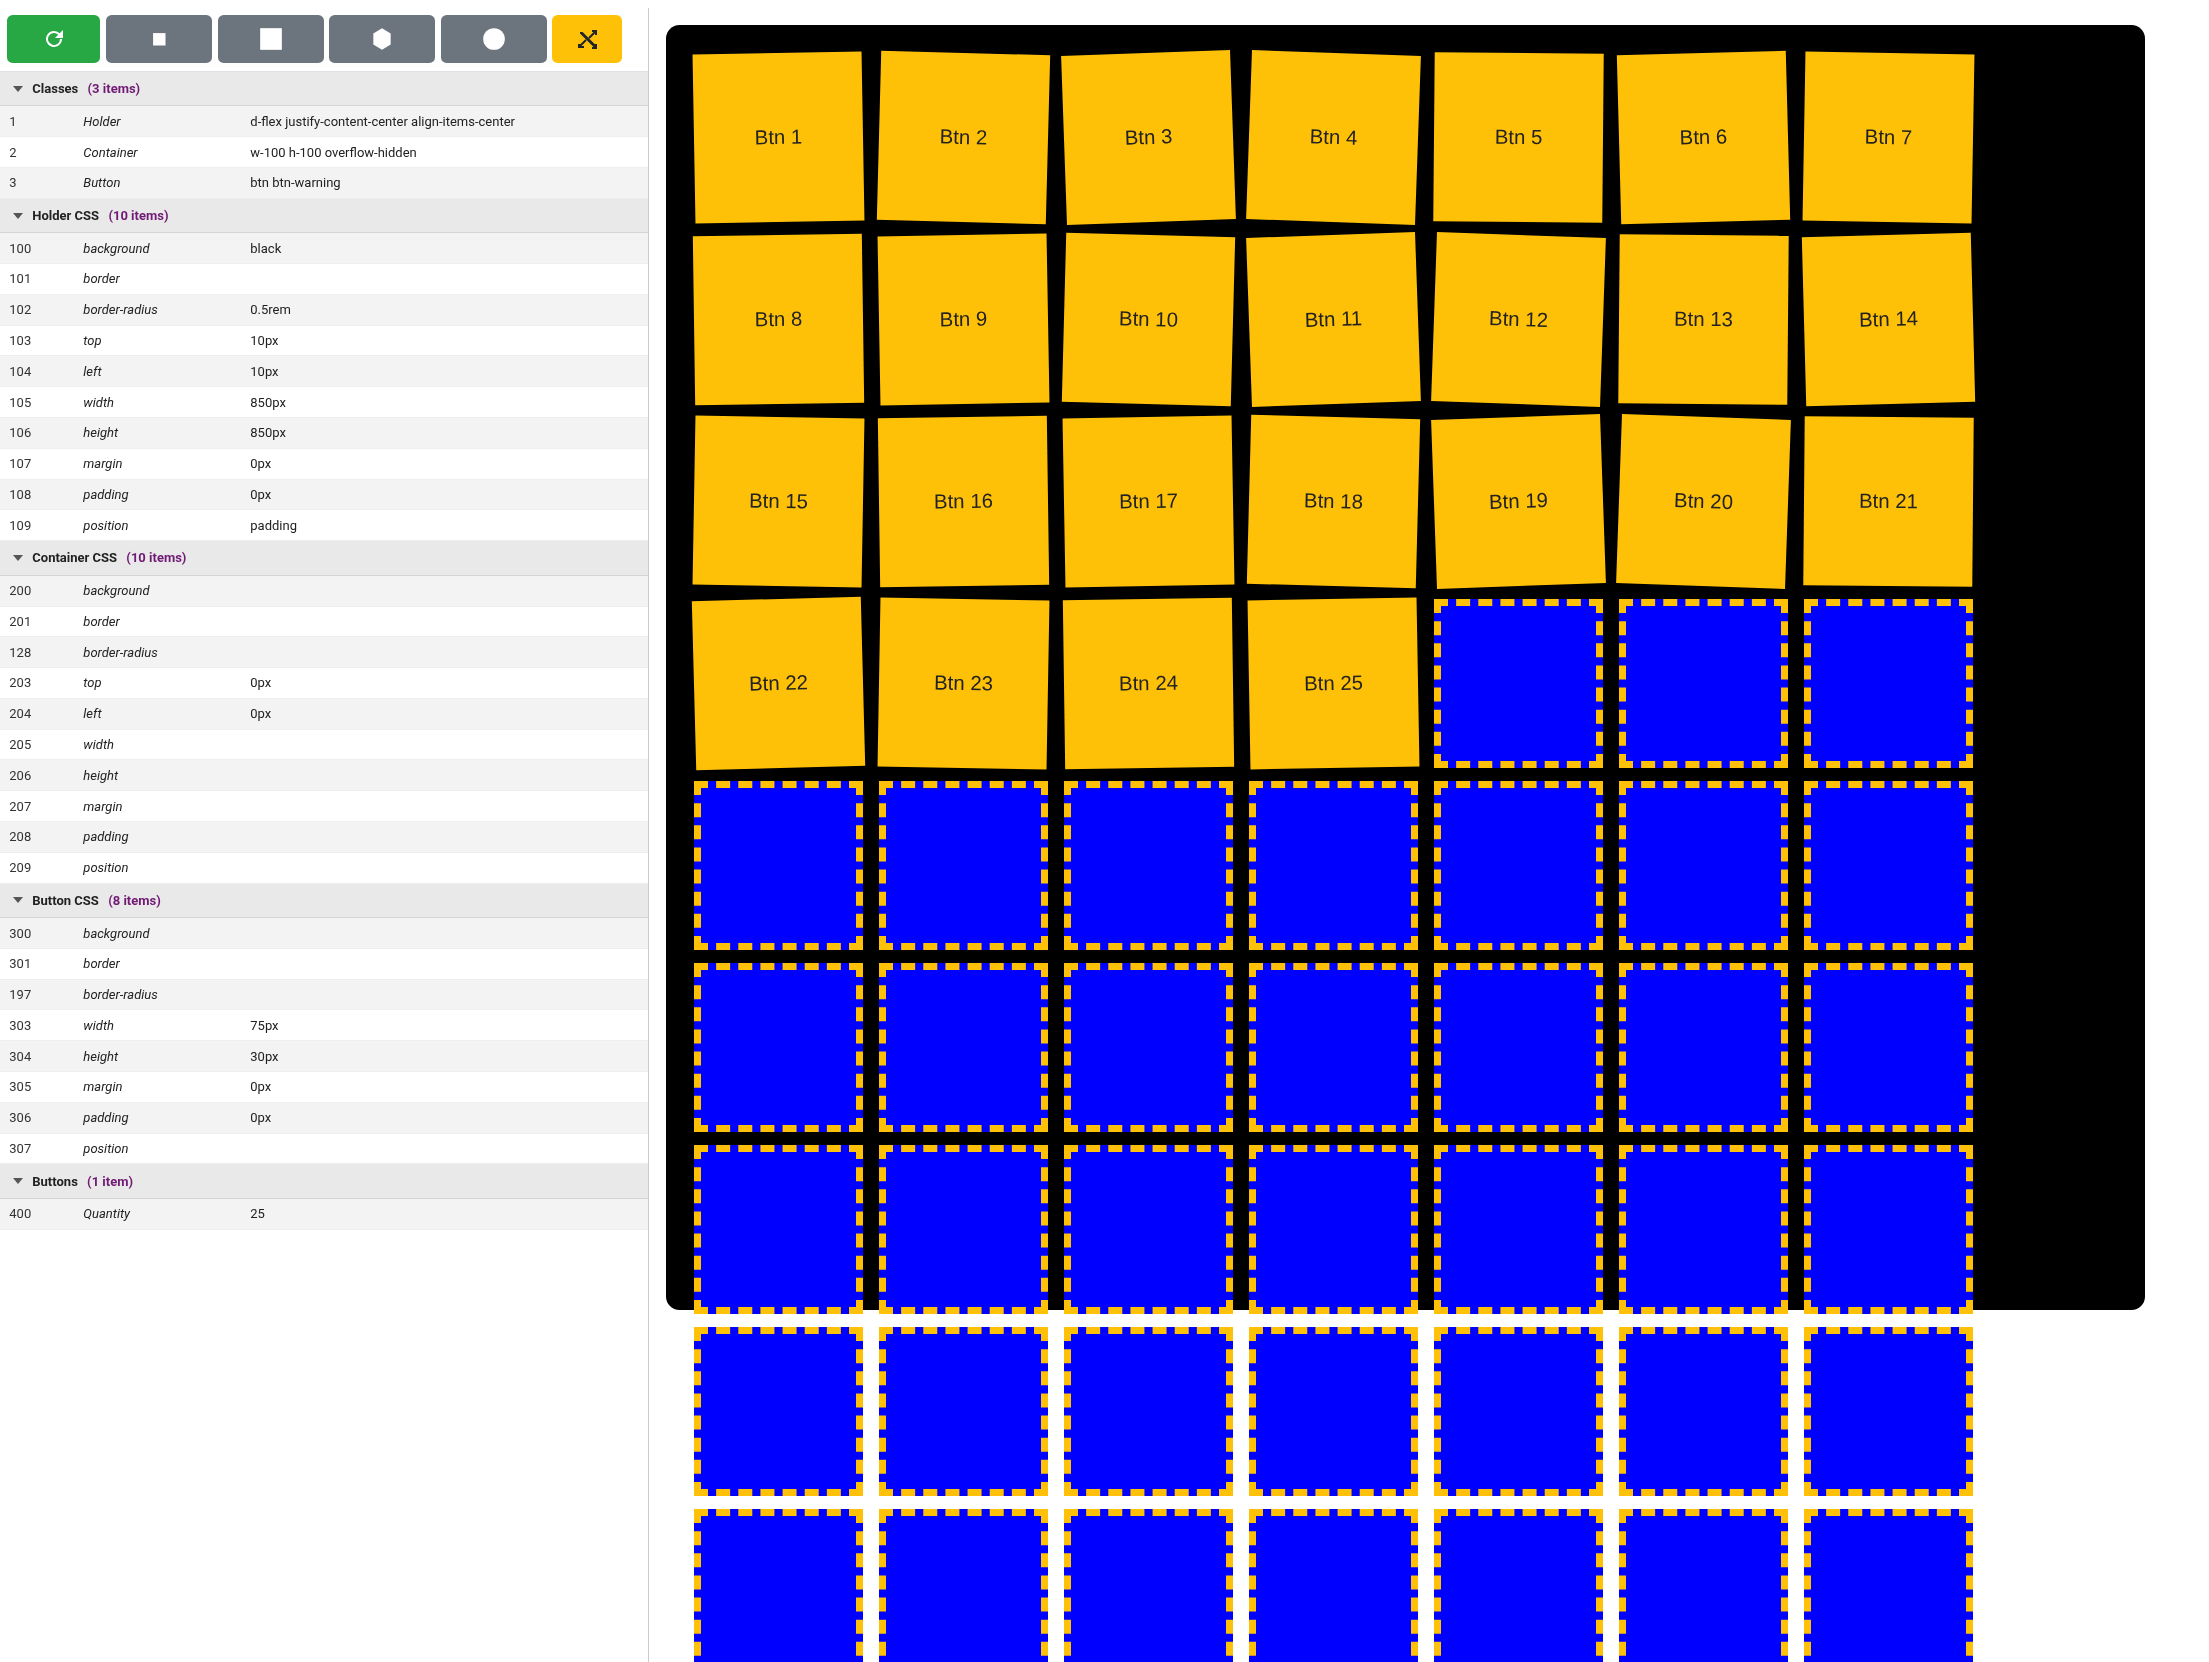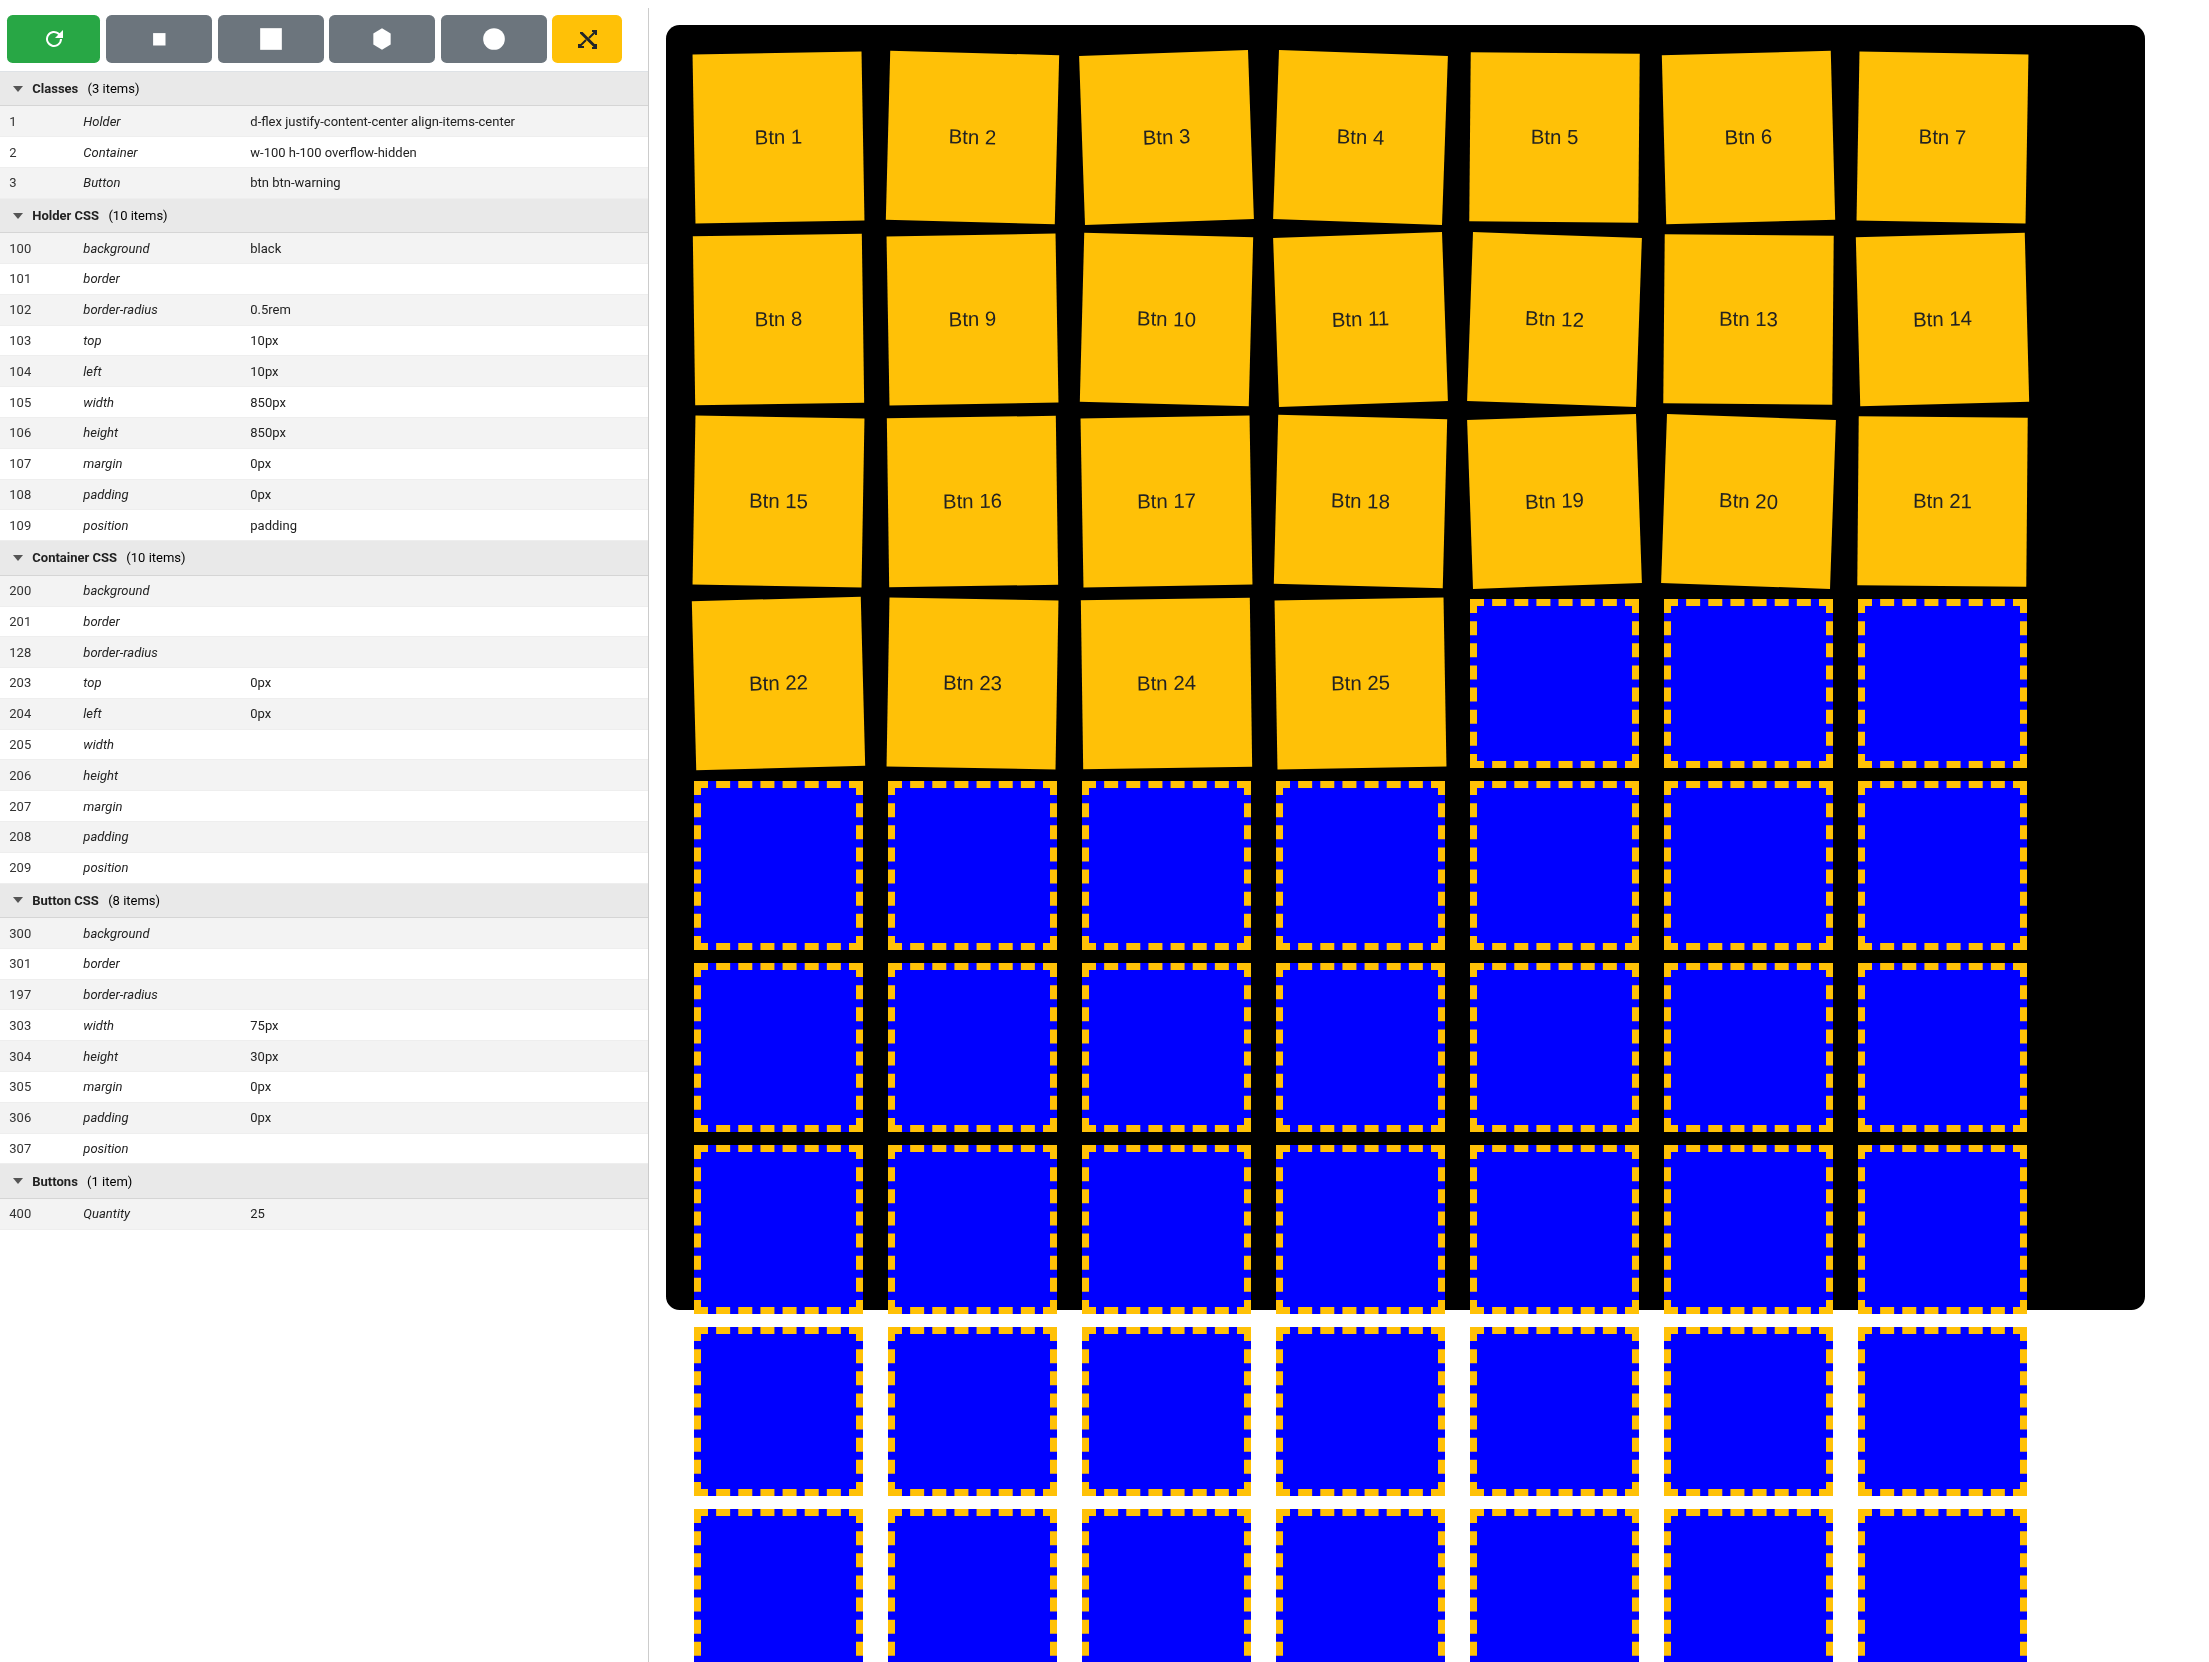--- a/index.html
+++ b/index.html
@@ -57,21 +57,21 @@
     background: #e9e9e9;
     padding: 9.3px 13px;
     border-bottom: 0.9px solid #d5d5d5;
     display: flex;
     align-items: center;
     gap: 9.3px;
     font-size: 13px;
     cursor: pointer;
   }
   .section-header .title { font-weight: 700; color: #222; }
-  .section-header .count { color: #000000; font-weight: 400; }
+  .section-header .count { color: #701a75; font-weight: 700; }
   .caret {
     width: 0; height: 0;
     border-left: 5.6px solid transparent;
     border-right: 5.6px solid transparent;
     border-top: 6.5px solid #555;
   }
   table.props {
     width: 100%;
     border-collapse: collapse;
   }
@@ -98,21 +98,21 @@
     background: #000;
     border-radius: 0.9rem;
     top: 16.7px;
     left: 16.7px;
     width: 1479px;
     height: 1285px;
     padding: 28px;
     display: flex;
     flex-wrap: wrap;
     align-content: flex-start;
-    gap: 13px 25px;
+    gap: 13px 16px;
   }
   .cell-btn {
     width: 169px;
     height: 169px;
     background: #ffc107;
     border: none;
     font-size: 20.4px;
     color: #222;
     display: flex;
     align-items: center;

